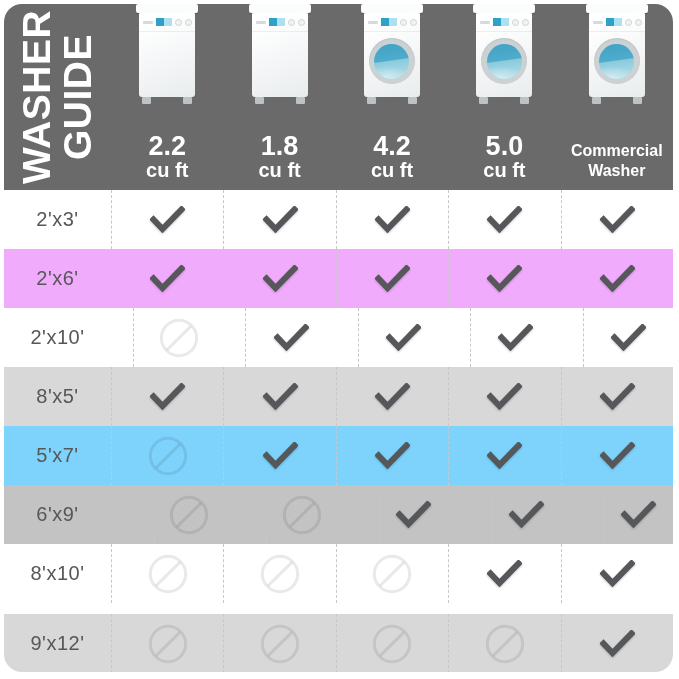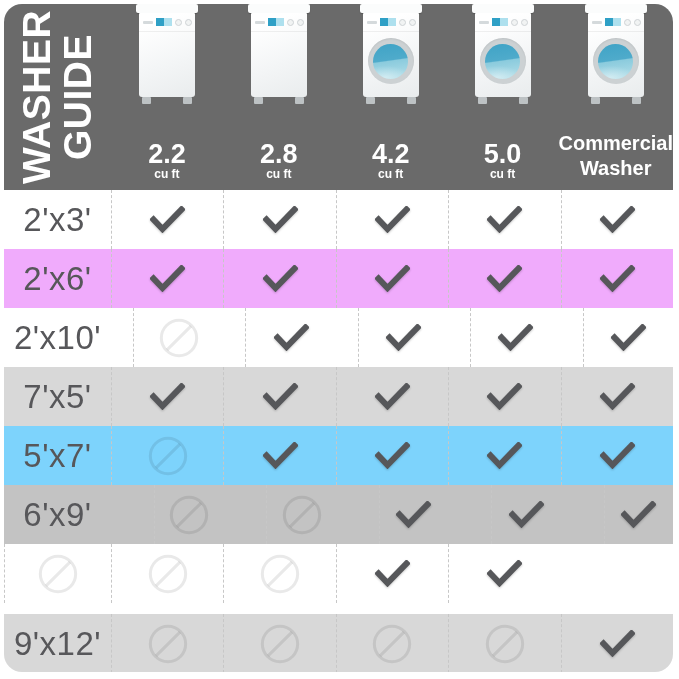--- a/index.html
+++ b/index.html
@@ -19,22 +19,22 @@
   .hdr-title{
     position:absolute;top:50%;left:50%;width:186px;
     transform:translate(-50%,-50%) rotate(-90deg);
     text-align:center;color:var(--title-color,#fff);
     font-size:39px;font-weight:700;line-height:1.04;letter-spacing:.5px;
     white-space:nowrap;
   }
   .hdr-col{display:flex;flex-direction:column;align-items:center;justify-content:space-between;padding-bottom:9px;}
   .hdr-label{color:var(--title-color,#fff);text-align:center;font-weight:700;}
   .hdr-label .big{display:block;font-size:27px;line-height:1.05;}
-  .hdr-label .small{display:block;font-size:12px;line-height:1.05;}
-  .hdr-label.text .big,.hdr-label.text .small{font-size:20px;line-height:1.25;}
+  .hdr-label .small{display:block;font-size:20px;line-height:1.05;}
+  .hdr-label.text .big,.hdr-label.text .small{font-size:16px;line-height:1.25;}
 
   
   .washer{position:relative;width:62px;height:100px;margin-bottom:7px;}
   .w-lid{position:absolute;top:0;left:0;right:0;height:9px;background:#fbfcfc;border-radius:2px;
          box-shadow:0 1px 1px rgba(0,0,0,.18);}
   .w-body{position:absolute;top:9px;left:3px;right:3px;bottom:7px;
           background:linear-gradient(160deg,#ffffff 15%,#f3f5f6 60%,#e9eced 100%);
           border-radius:1px 1px 3px 3px;}
   .w-panel{position:absolute;top:4px;left:4px;right:4px;height:10px;display:flex;align-items:center;gap:3px;}
   .w-dashes{width:10px;height:3px;background:#d5dadc;border-radius:1px;flex:none;}
@@ -51,21 +51,21 @@
           background:
             radial-gradient(ellipse 120% 55% at 35% 95%, rgba(255,255,255,.45), rgba(255,255,255,0) 60%),
             linear-gradient(172deg, var(--water-blue,#3fa3c6) 0%, #4fabcb 46%, #8bcbdd 49%, #b5e0ea 100%);}
   .w-foot{position:absolute;bottom:0;width:9px;height:7px;background:#bdc2c4;border-radius:1px;}
   .w-foot.l{left:6px;} .w-foot.r{right:6px;}
 
   
   .tbody{height:483px;display:flex;flex-direction:column;}
   .trow{flex:1;display:grid;grid-template-columns:107px repeat(5,1fr);}
   .rlabel{display:flex;align-items:center;justify-content:center;
-          color:var(--label-color,#57575a);font-size:33px;letter-spacing:.5px;text-align:right;}
+          color:var(--label-color,#57575a);font-size:20px;letter-spacing:.5px;text-align:right;}
   .cell{display:flex;align-items:center;justify-content:center;
         border-left:1px dashed var(--divider,#c7c7c7);}
   .check-icon{filter:drop-shadow(0 1.5px 1px rgba(0,0,0,.22));}
 </style>
 </head>
 <body>
 
 <div class="card">
 
   <div class="hdr">
@@ -108,21 +108,21 @@
           <span class="w-knob first"></span>
           <span class="w-knob"></span>
         </div>
         <div class="w-seam"></div>
 
       </div>
       <div class="w-foot l"></div>
       <div class="w-foot r"></div>
     </div>
     <div class="hdr-label">
-      <span class="big">2.8</span>
+      <span class="big">1.8</span>
       <span class="small">cu ft</span>
     </div>
   </div>
 
   <div class="hdr-col">
     <div class="washer front">
       <div class="w-lid"></div>
       <div class="w-body">
         <div class="w-panel">
           <span class="w-dashes"></span>
@@ -278,21 +278,21 @@
   </svg>
 </div>
         <div class="cell">
   <svg class="check-icon" width="35" height="27" viewBox="0 0 35 27">
     <path d="M3.5 13.5 L12.5 23 L31.5 3.5" fill="none" stroke="#56575a" stroke-width="6" stroke-linecap="square" stroke-linejoin="miter"></path>
   </svg>
 </div>
       </div>
 
   <div class="trow" style="background: rgb(216, 216, 216);">
-    <div class="rlabel">7'x5'</div>
+    <div class="rlabel">8'x5'</div>
   <div class="cell">
   <svg class="check-icon" width="35" height="27" viewBox="0 0 35 27">
     <path d="M3.5 13.5 L12.5 23 L31.5 3.5" fill="none" stroke="#56575a" stroke-width="6" stroke-linecap="square" stroke-linejoin="miter"></path>
   </svg>
 </div>
         <div class="cell">
   <svg class="check-icon" width="35" height="27" viewBox="0 0 35 27">
     <path d="M3.5 13.5 L12.5 23 L31.5 3.5" fill="none" stroke="#56575a" stroke-width="6" stroke-linecap="square" stroke-linejoin="miter"></path>
   </svg>
 </div>
@@ -374,20 +374,21 @@
   </svg>
 </div>
         <div class="cell">
   <svg class="check-icon" width="35" height="27" viewBox="0 0 35 27">
     <path d="M3.5 13.5 L12.5 23 L31.5 3.5" fill="none" stroke="#56575a" stroke-width="6" stroke-linecap="square" stroke-linejoin="miter"></path>
   </svg>
 </div>
       </div>
 
   <div class="trow" style="background: rgb(255, 255, 255);">
+    <div class="rlabel">8'x10'</div>
   <div class="cell">
   <svg class="deny-icon" width="42" height="42" viewBox="0 0 44 44">
     <g fill="none" stroke="rgba(0,0,0,0.085)" stroke-width="3.2">
       <circle cx="22" cy="22" r="18.5"></circle>
       <line x1="9.5" y1="34.5" x2="34.5" y2="9.5"></line>
     </g>
   </svg>
 </div>
         <div class="cell">
   <svg class="deny-icon" width="42" height="42" viewBox="0 0 44 44">

